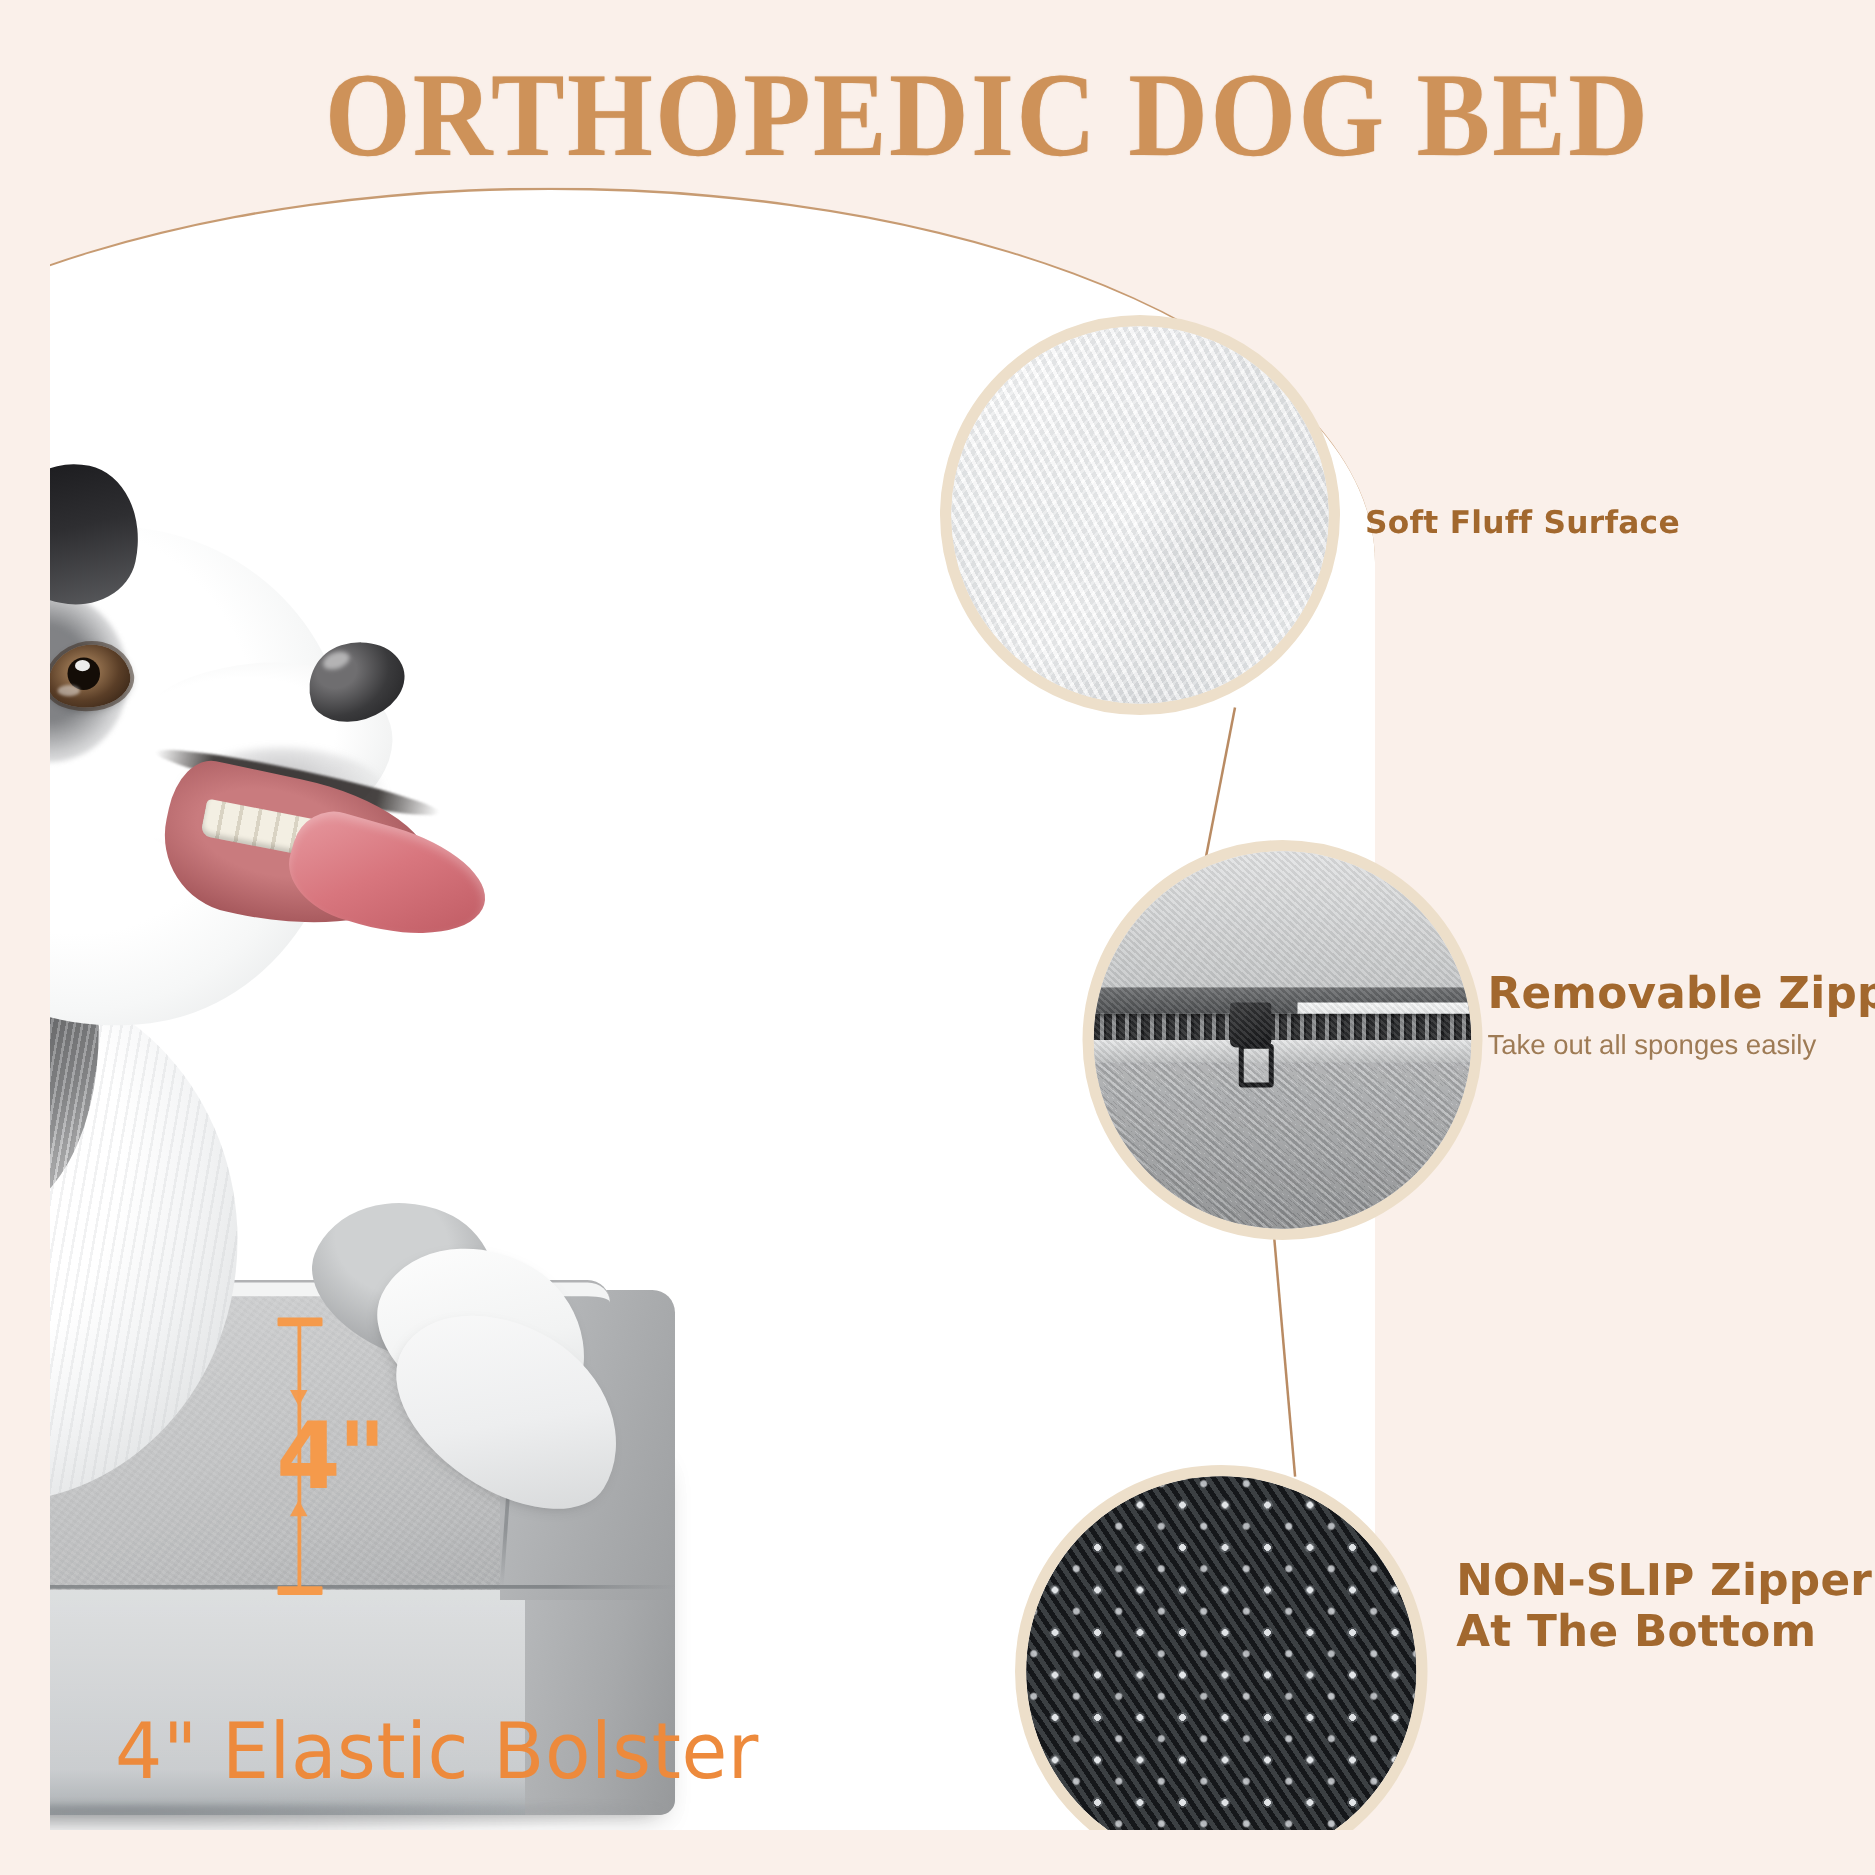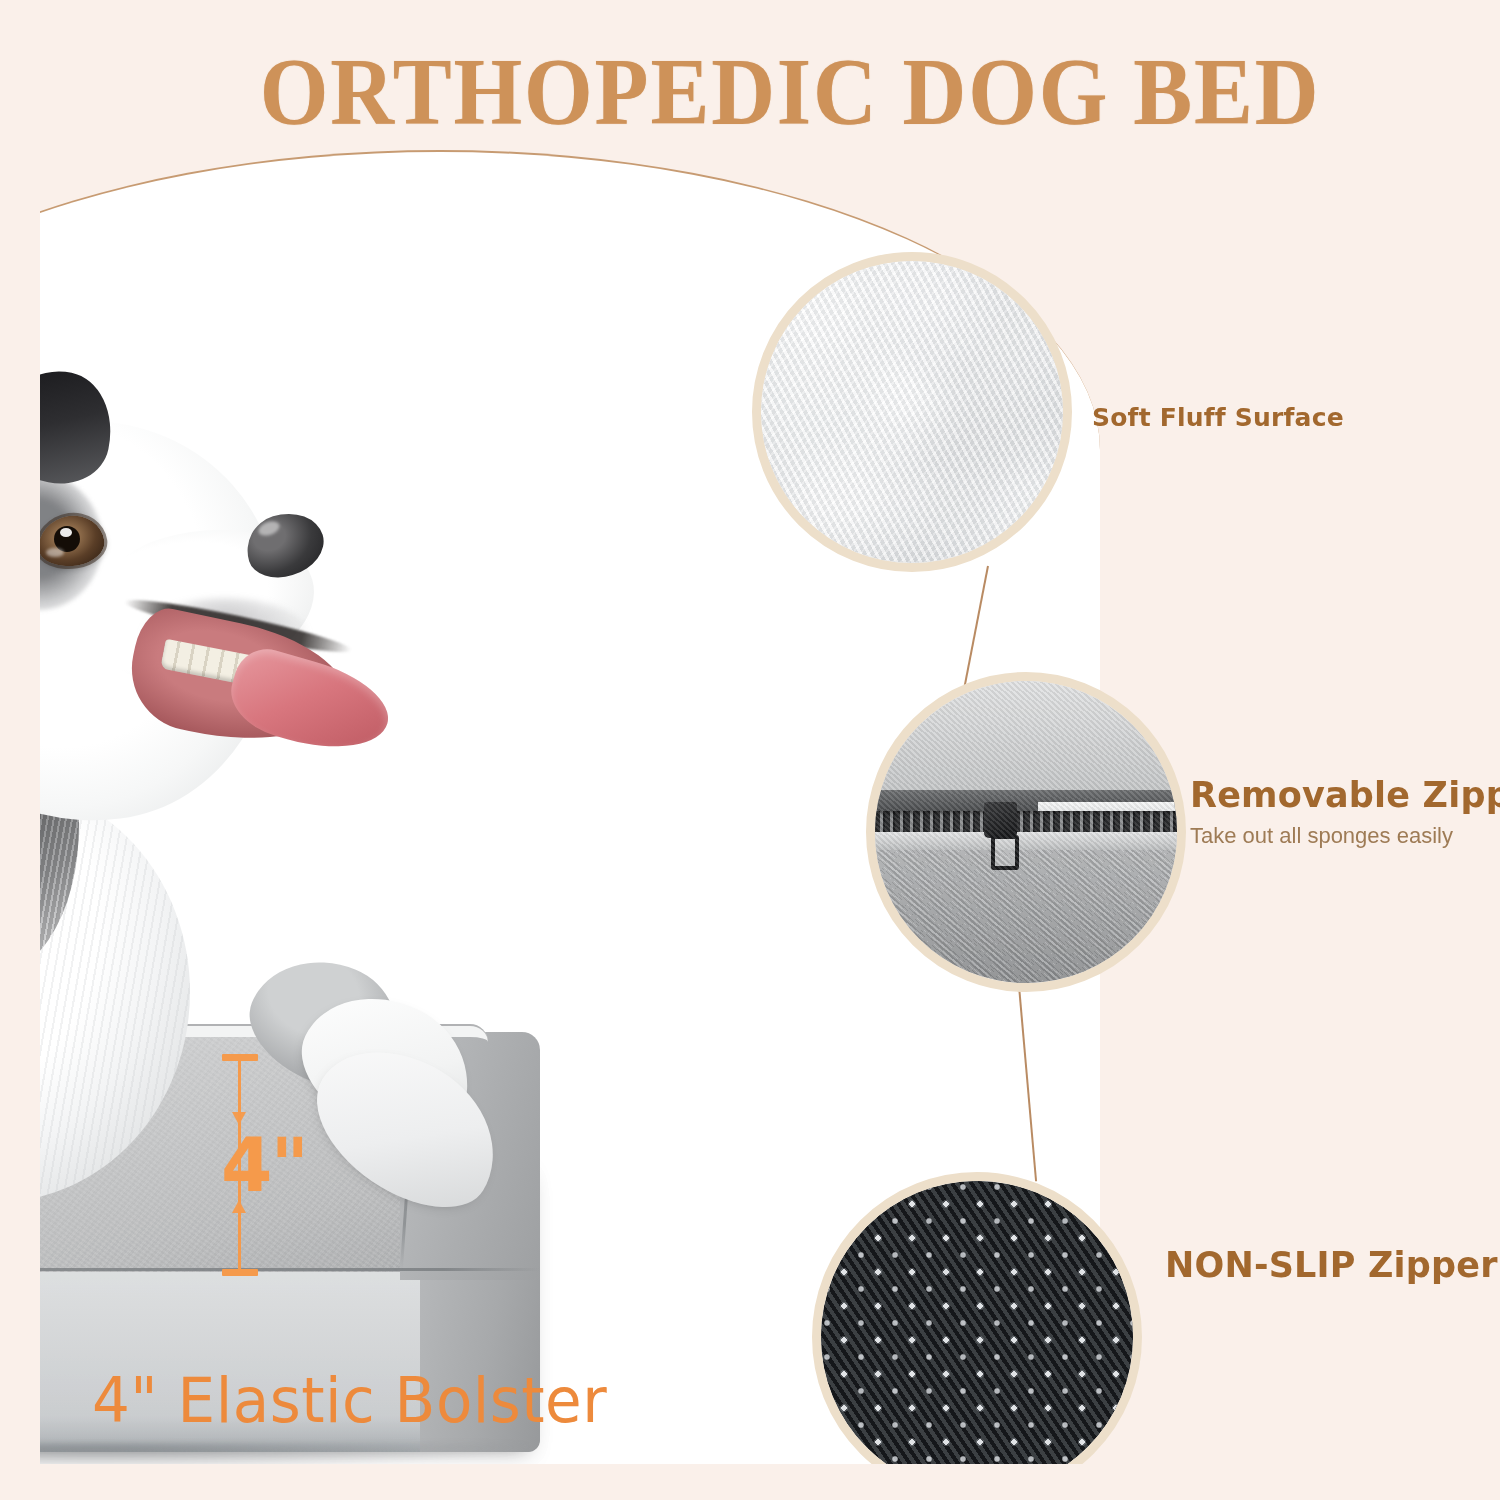--- a/index.html
+++ b/index.html
@@ -490,17 +490,18 @@
     <div class="fl-title">Soft Fluff Surface</div>
   </div>
 
   <div class="flabel" id="lbl-zip">
     <div class="fl-title">Removable Zipper</div>
     <div class="fl-sub">Take out all sponges easily</div>
   </div>
 
   <div class="flabel" id="lbl-grip">
     <div class="fl-title">NON-SLIP Zipper</div>
+    <div class="fl-title">At The Bottom</div>
   </div>
 
   <div id="caption">4" Elastic Bolster</div>
 
 </div>
 
 </body></html>

